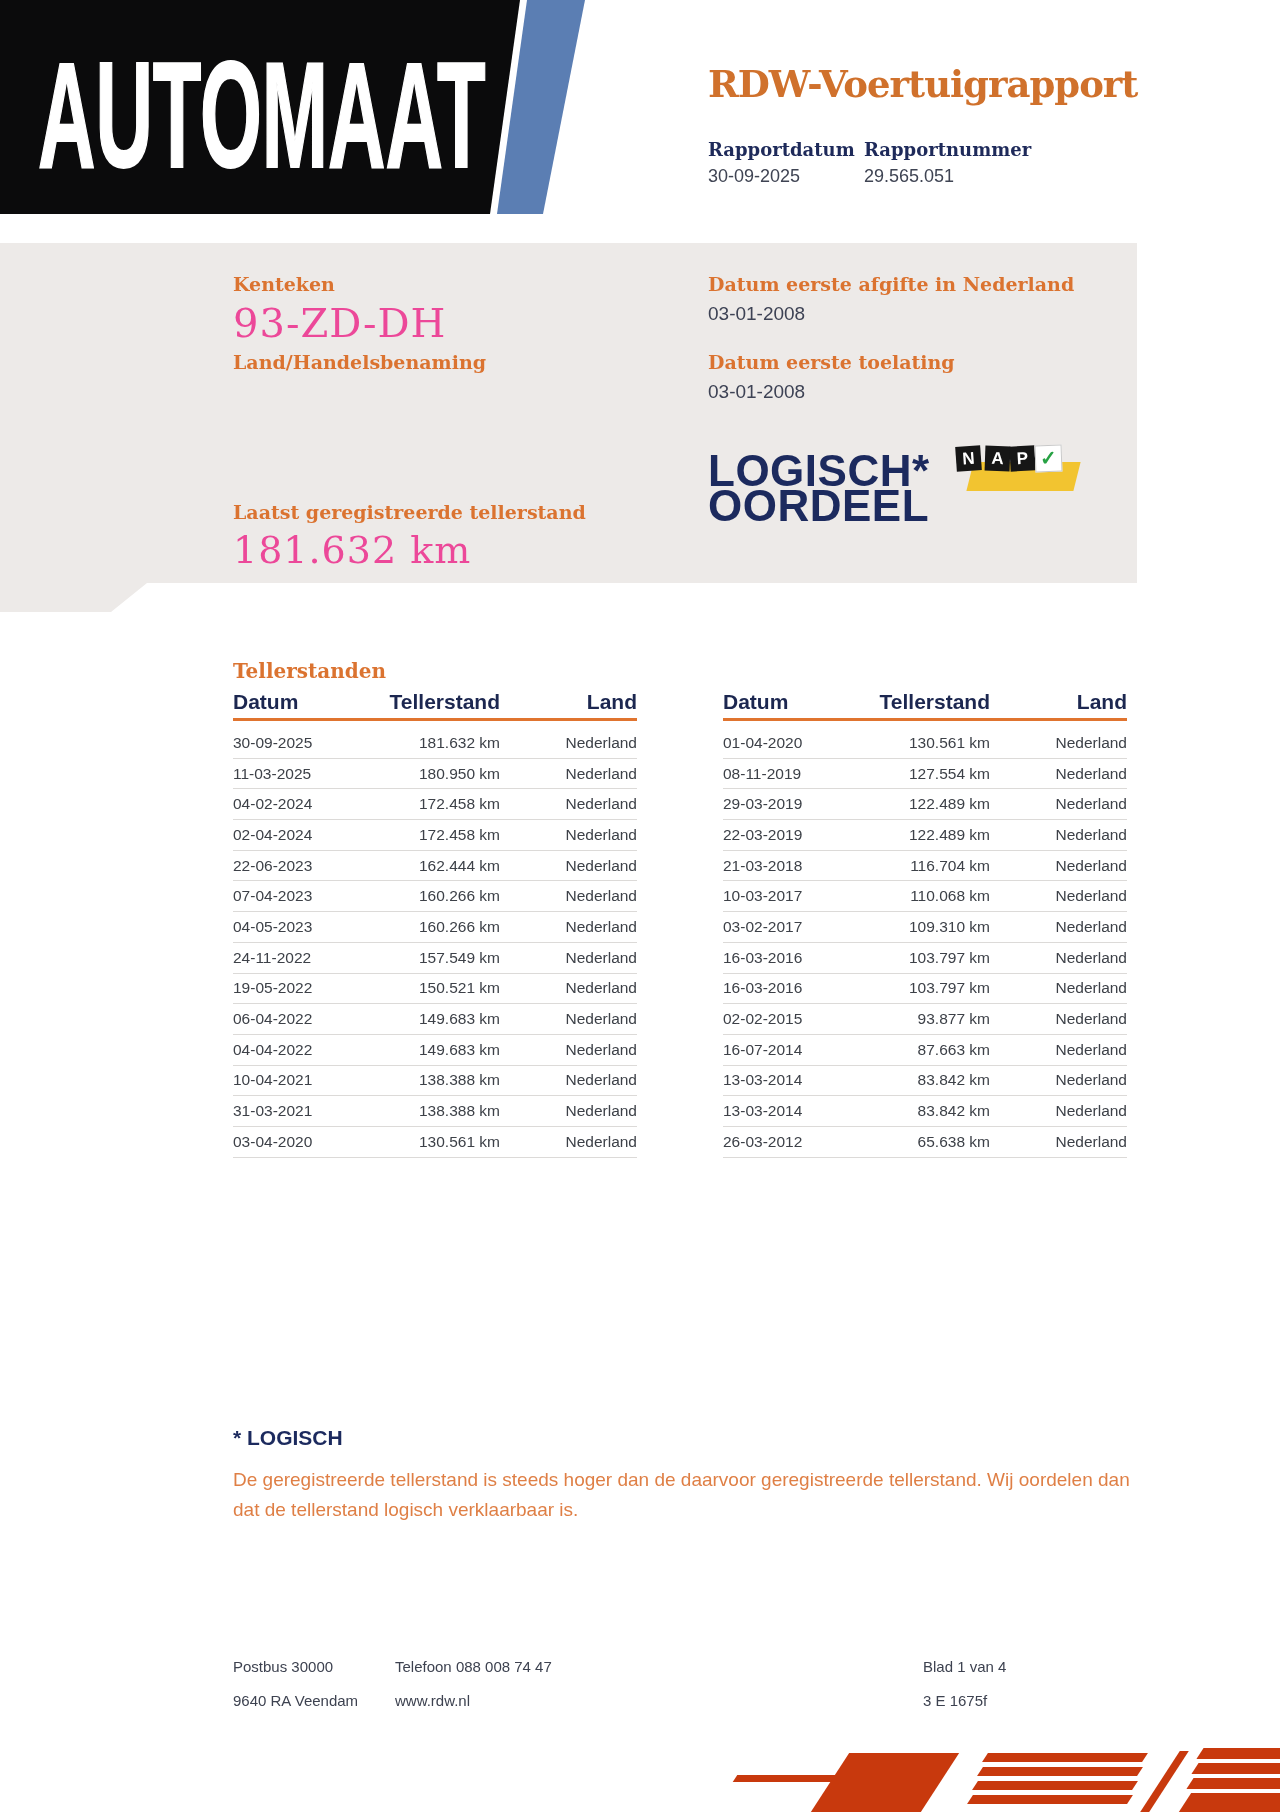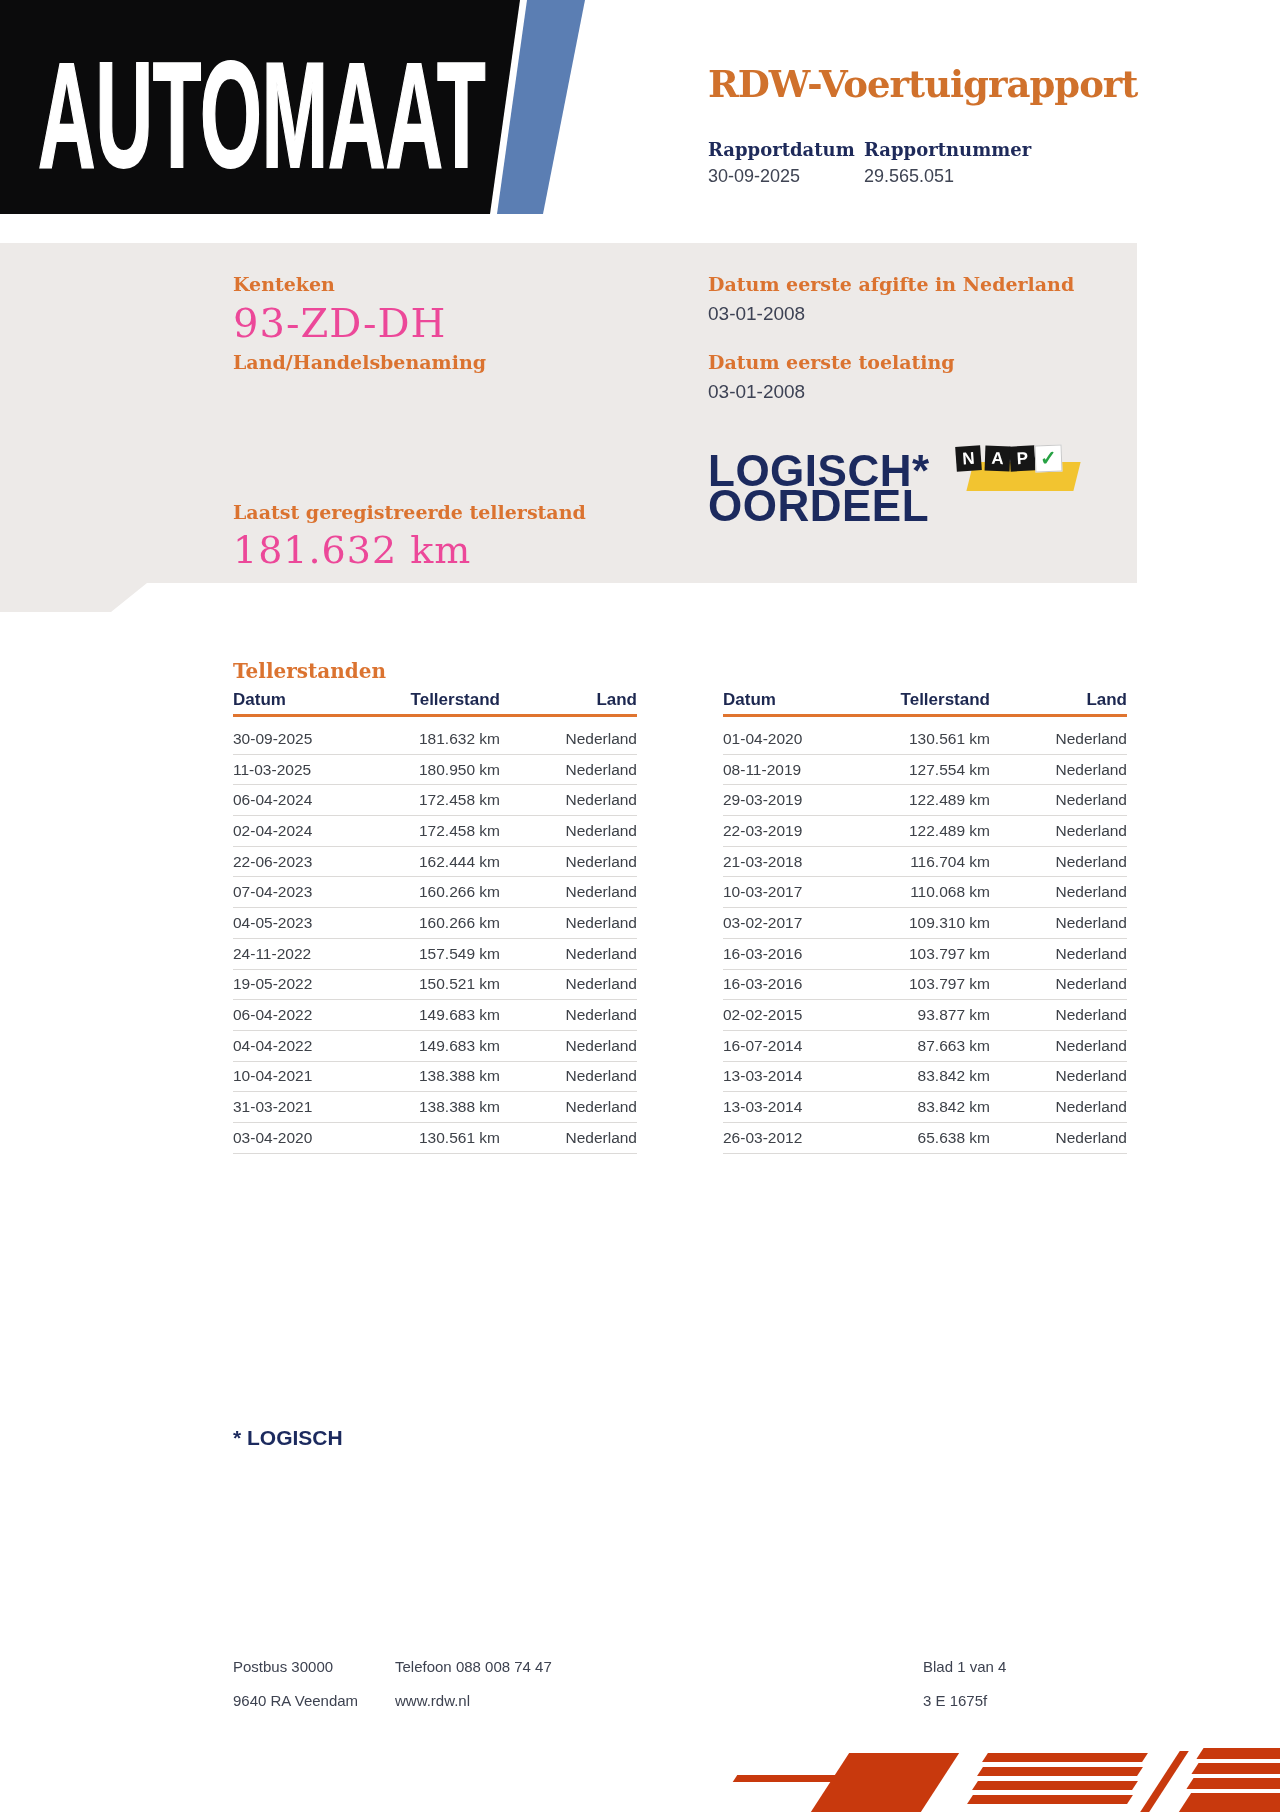--- a/index.html
+++ b/index.html
@@ -33,21 +33,21 @@
   .nap-yellow{position:absolute;left:14px;top:19px;width:107px;height:29px;background:#f2c430;
     transform:skewX(-14deg);}
   .nap-sq{position:absolute;top:3px;width:25px;height:25px;background:#161616;color:#fff;
     font-weight:bold;font-size:17px;line-height:25px;text-align:center;}
   .nap-check{position:absolute;top:2px;width:25px;height:25px;background:#fff;border:1px solid #c9c9c9;
     color:#27a244;font-weight:bold;font-size:20px;line-height:24px;text-align:center;}
 
   
   .section-title{font-family:"DejaVu Serif",serif;font-weight:bold;font-size:20px;color:#db7330;}
   .otable{position:absolute;width:404px;}
-  .thead{display:grid;grid-template-columns:112px 155px 137px;font-weight:bold;font-size:17px;
+  .thead{display:grid;grid-template-columns:112px 155px 137px;font-weight:bold;font-size:21px;
     color:#1c2750;padding-bottom:4px;border-bottom:3px solid #e0742f;}
   .thead span:nth-child(2),.thead span:nth-child(3){text-align:right;}
   .tbody{margin-top:7px;}
   .trow{display:grid;grid-template-columns:112px 155px 137px;height:29.7px;align-items:center;
     font-size:15.5px;color:#3d4148;border-bottom:1px solid #dcdad8;}
   .trow span:nth-child(2),.trow span:nth-child(3){text-align:right;}
 
   
   .fn-heading{font-size:21px;font-weight:bold;color:#1c2a5e;}
   .fn-body{font-size:19px;line-height:29.5px;color:#df7f45;width:912px;}
@@ -114,21 +114,21 @@
           <span>30-09-2025</span>
           <span>181.632 km</span>
           <span>Nederland</span>
         </div>
         <div class="trow">
           <span>11-03-2025</span>
           <span>180.950 km</span>
           <span>Nederland</span>
         </div>
         <div class="trow">
-          <span>06-04-2024</span>
+          <span>04-02-2024</span>
           <span>172.458 km</span>
           <span>Nederland</span>
         </div>
         <div class="trow">
           <span>02-04-2024</span>
           <span>172.458 km</span>
           <span>Nederland</span>
         </div>
         <div class="trow">
           <span>22-06-2023</span>
@@ -257,20 +257,21 @@
         </div>
         <div class="trow">
           <span>26-03-2012</span>
           <span>65.638 km</span>
           <span>Nederland</span>
         </div>
       </div>
   </div>
 
   <div class="abs fn-heading" style="left:233px;top:1426px">* LOGISCH</div>
+  <div class="abs fn-body" style="left:233px;top:1465px">De geregistreerde tellerstand is steeds hoger dan de daarvoor geregistreerde tellerstand. Wij oordelen dan dat de tellerstand logisch verklaarbaar is.</div>
 
   <div class="abs foot" style="left:233px;top:1658px">Postbus 30000</div>
   <div class="abs foot" style="left:395px;top:1658px">Telefoon 088 008 74 47</div>
   <div class="abs foot" style="left:233px;top:1692px">9640 RA Veendam</div>
   <div class="abs foot" style="left:395px;top:1692px">www.rdw.nl</div>
   <div class="abs foot foot-right" style="left:923px;top:1658px">Blad 1 van 4</div>
   <div class="abs foot foot-right" style="left:923px;top:1692px">3 E 1675f</div>
 
   <div class="abs rdw-logo">
     <div class="rl" style="left:45px;top:32px;width:150px;height:7px"></div>

